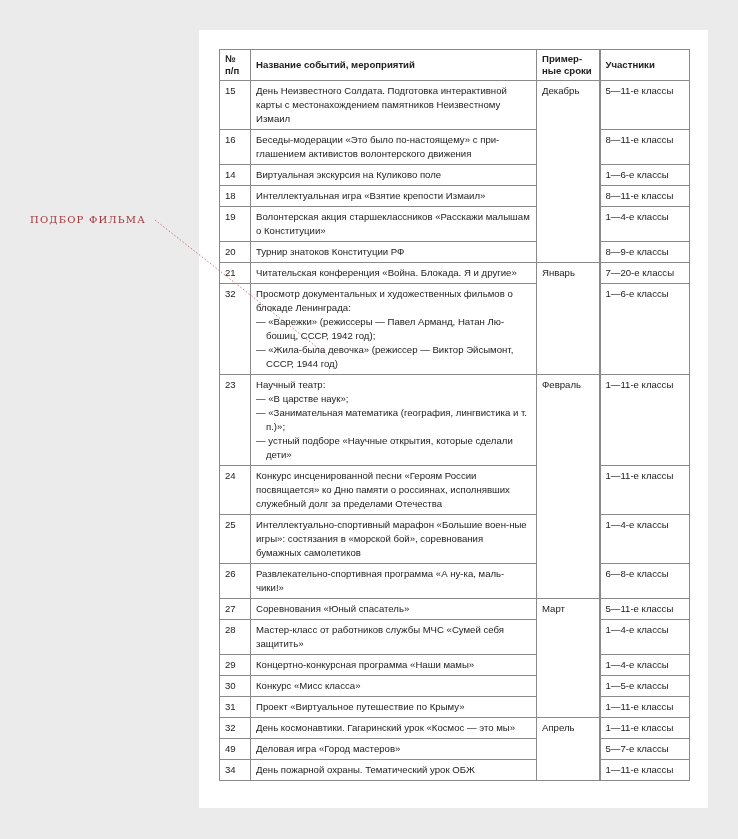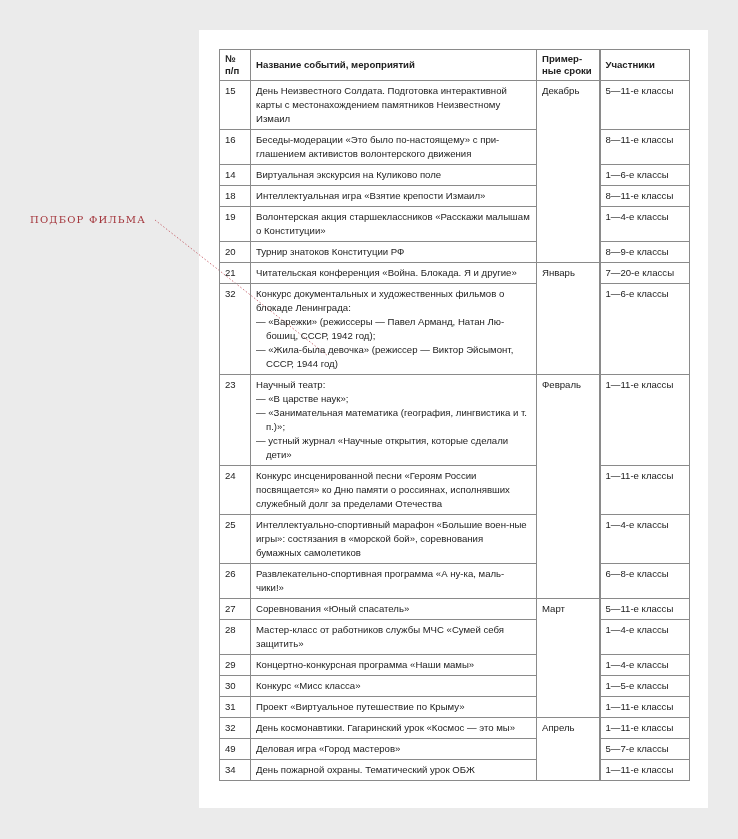--- a/index.html
+++ b/index.html
@@ -104,26 +104,26 @@
         <td class="col-participants">8—9-е классы</td>
       </tr>
       <tr style="height: 20px;">
         <td class="num">21</td>
         <td class="desc"><span>Читательская конференция «Война. Блокада. Я и другие»</span></td>
         <td rowspan="2">Январь</td>
         <td class="col-participants">7—20-е классы</td>
       </tr>
       <tr style="height: 90px;">
         <td class="num">32</td>
-        <td class="desc"><span>Конкурс документальных и художественных фильмов о блокаде Ленинграда:</span><span class="li">— «Варежки» (режиссеры — Павел Арманд, Натан Лю-бошиц, СССР, 1942 год);</span><span class="li">— «Жила-была девочка» (режиссер — Виктор Эйсымонт, СССР, 1944 год)</span></td>
+        <td class="desc"><span>Просмотр документальных и художественных фильмов о блокаде Ленинграда:</span><span class="li">— «Варежки» (режиссеры — Павел Арманд, Натан Лю-бошиц, СССР, 1942 год);</span><span class="li">— «Жила-была девочка» (режиссер — Виктор Эйсымонт, СССР, 1944 год)</span></td>
         <td class="col-participants">1—6-е классы</td>
       </tr>
       <tr style="height: 89px;">
         <td class="num">23</td>
-        <td class="desc"><span>Научный театр:</span><span class="li">— «В царстве наук»;</span><span class="li">— «Занимательная математика (география, лингвистика и т. п.)»;</span><span class="li">— устный журнал «Научные открытия, которые сделали дети»</span></td>
+        <td class="desc"><span>Научный театр:</span><span class="li">— «В царстве наук»;</span><span class="li">— «Занимательная математика (география, лингвистика и т. п.)»;</span><span class="li">— устный подборе «Научные открытия, которые сделали дети»</span></td>
         <td rowspan="4">Февраль</td>
         <td class="col-participants">1—11-е классы</td>
       </tr>
       <tr style="height: 48px;">
         <td class="num">24</td>
         <td class="desc"><span>Конкурс инсценированной песни «Героям России посвящается» ко Дню памяти о россиянах, исполнявших служебный долг за пределами Отечества</span></td>
         <td class="col-participants">1—11-е классы</td>
       </tr>
       <tr style="height: 47px;">
         <td class="num">25</td>

